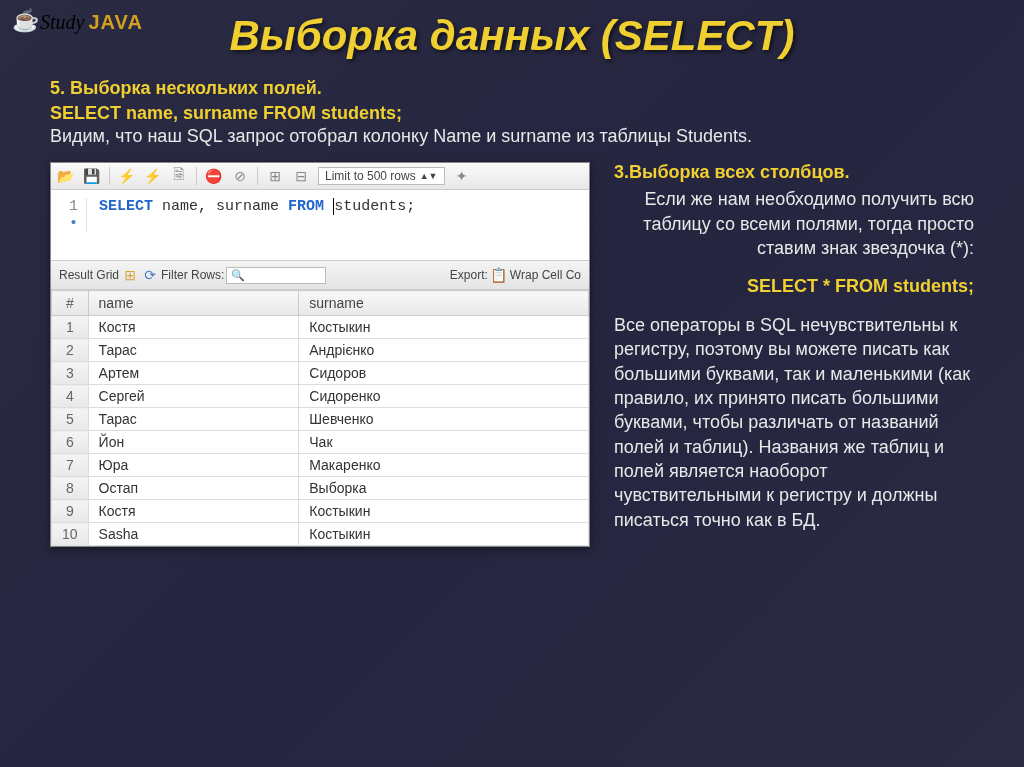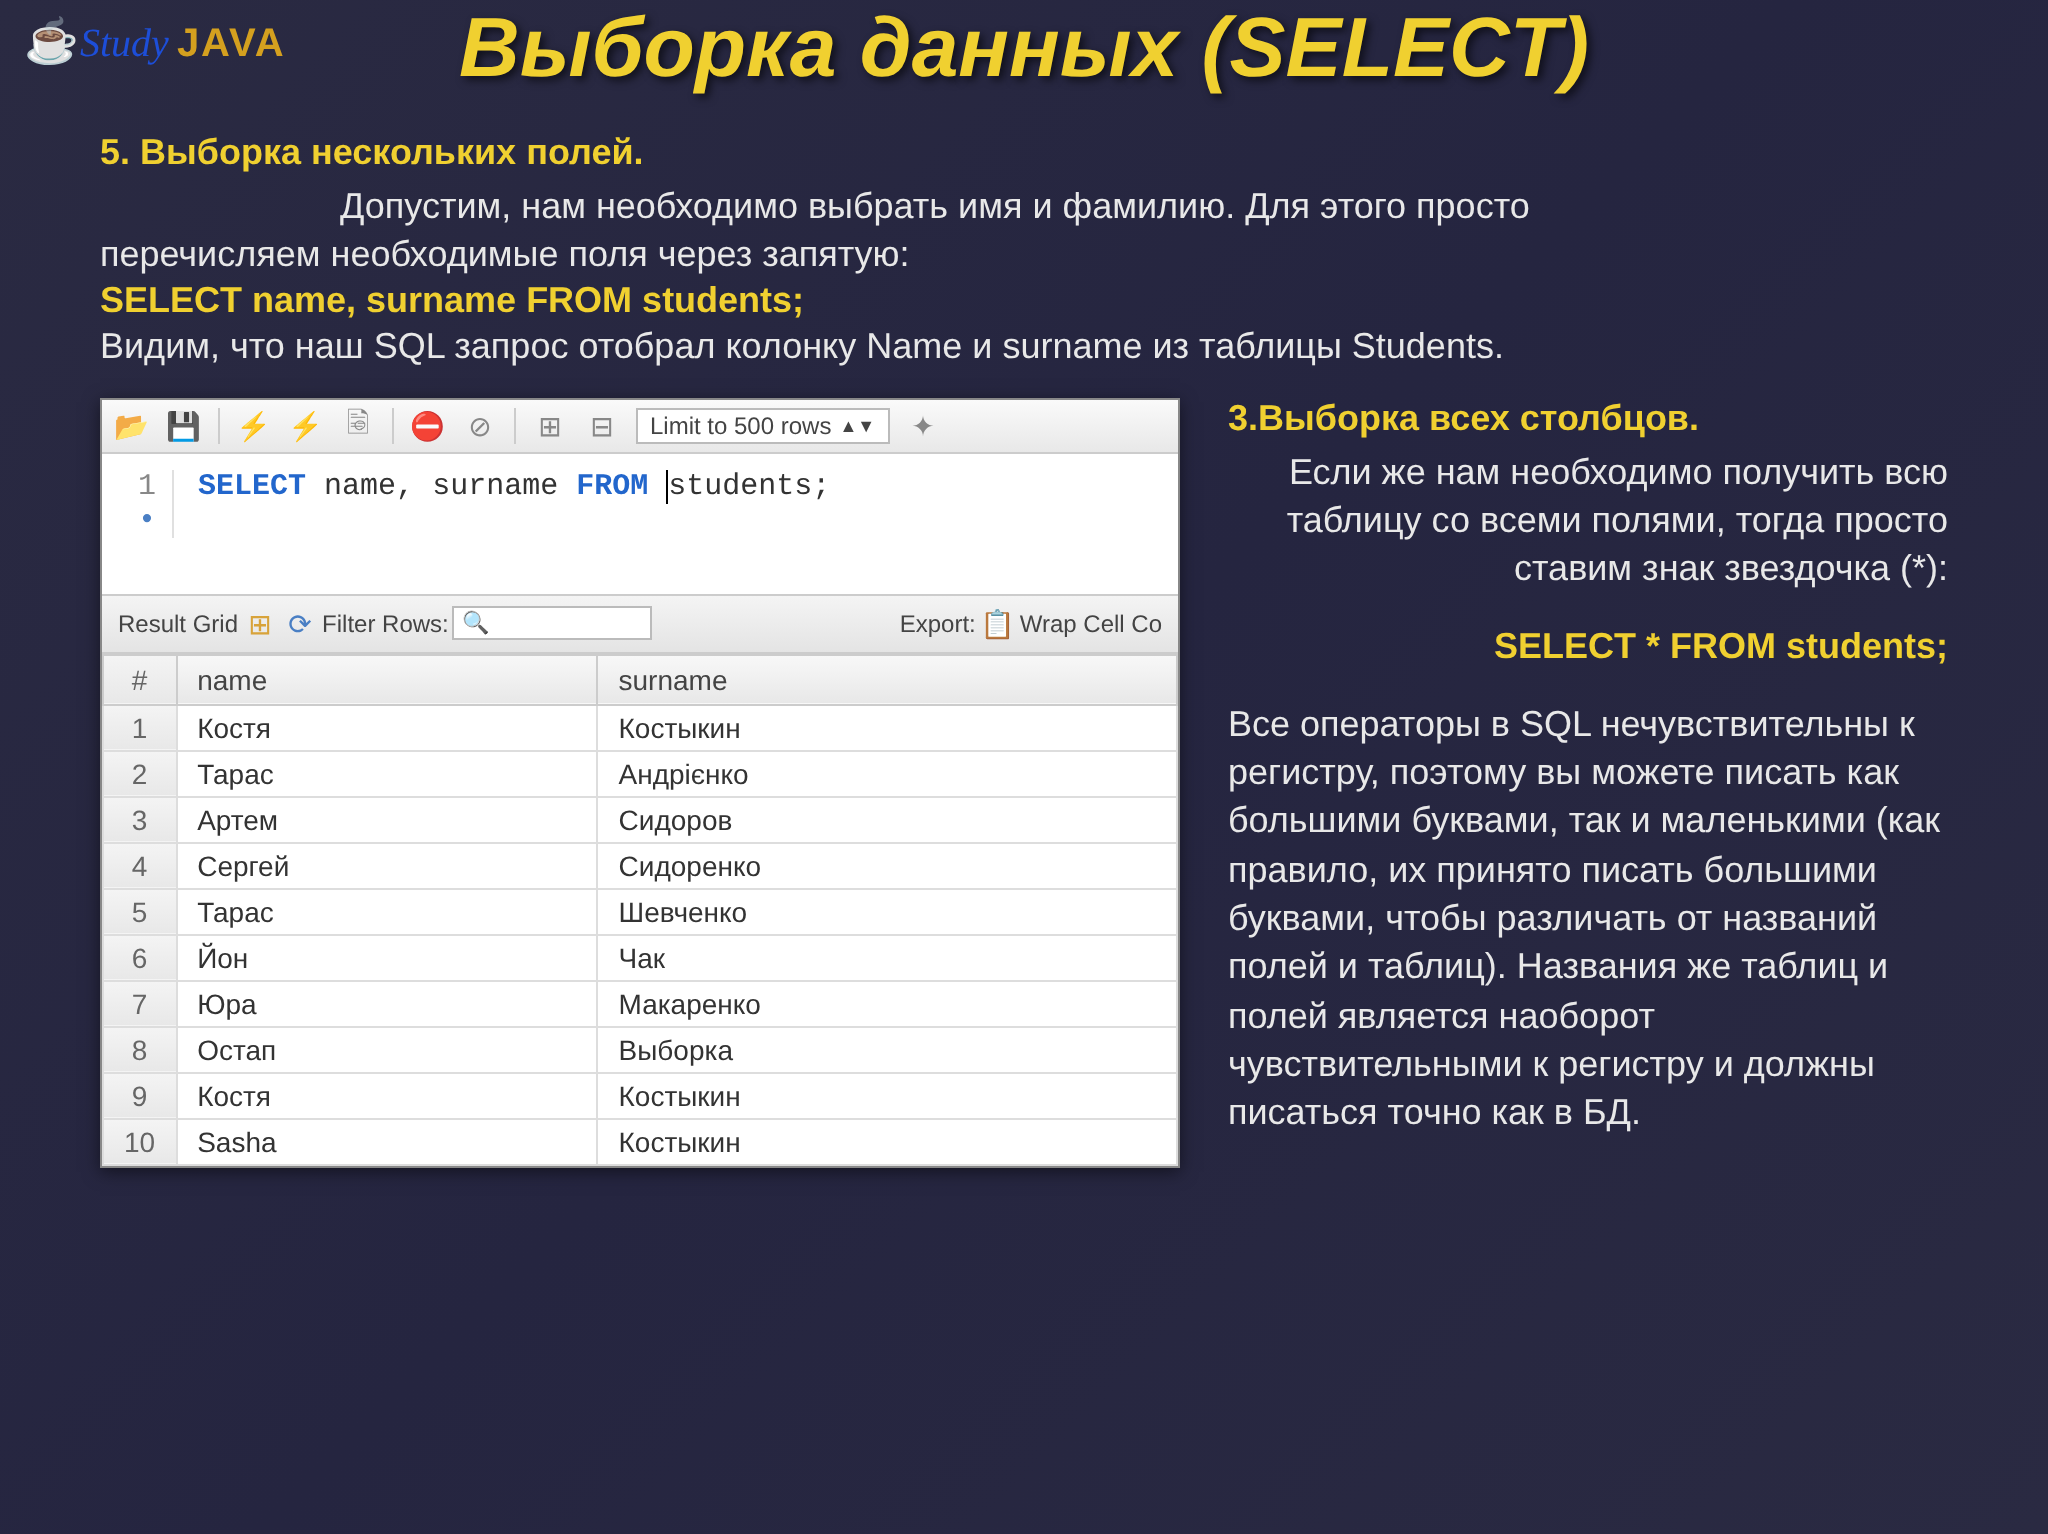--- a/index.html
+++ b/index.html
@@ -21,36 +21,37 @@
       gap: 4px;
     }
     .logo-icon {
       width: 24px;
       height: 28px;
       font-size: 22px;
       color: #c0c0d0;
     }
     .logo-text1 {
       font-size: 20px;
-      color: #1d4ed8;
+      color: #000000;
       font-style: italic;
       font-family: 'Brush Script MT', cursive;
     }
     .logo-text2 {
       font-size: 20px;
       color: #d4a01f;
       font-weight: bold;
       letter-spacing: 1px;
     }
     .title {
       text-align: center;
       font-size: 42px;
       color: #f0d030;
       font-weight: bold;
       font-style: italic;
+      padding-top: 12px;
       text-shadow: 2px 2px 4px rgba(0,0,0,0.6);
     }
     .content {
       padding: 18px 50px 0 50px;
     }
     .section-header {
       color: #f0d030;
       font-size: 18px;
       font-weight: bold;
       margin-bottom: 4px;
@@ -187,24 +188,20 @@
   <span class="logo-icon">☕</span>
   <span class="logo-text1">Study</span>
   <span class="logo-text2">JAVA</span>
 </div>
 
 <h1 class="title">Выборка данных (SELECT)</h1>
 
 <div class="content">
   <div>
     <div class="section-header">5. Выборка нескольких полей.</div>
-    <div class="body-text">
-      <span class="indent">Допустим, нам необходимо выбрать имя и фамилию. Для этого просто</span><br>
-      <span>перечисляем необходимые поля через запятую:</span>
-    </div>
     <div class="sql-text">SELECT name, surname FROM students;</div>
     <div class="body-text">Видим, что наш SQL запрос отобрал колонку Name и surname из таблицы Students.</div>
   </div>
 
   <div class="main-flex">
     <div class="left-panel">
       <div class="sql-window">
         <div class="toolbar">
           <span class="tb-icon" style="color:#d8a33a;">📂</span>
           <span class="tb-icon" style="color:#4a7fc4;">💾</span>

